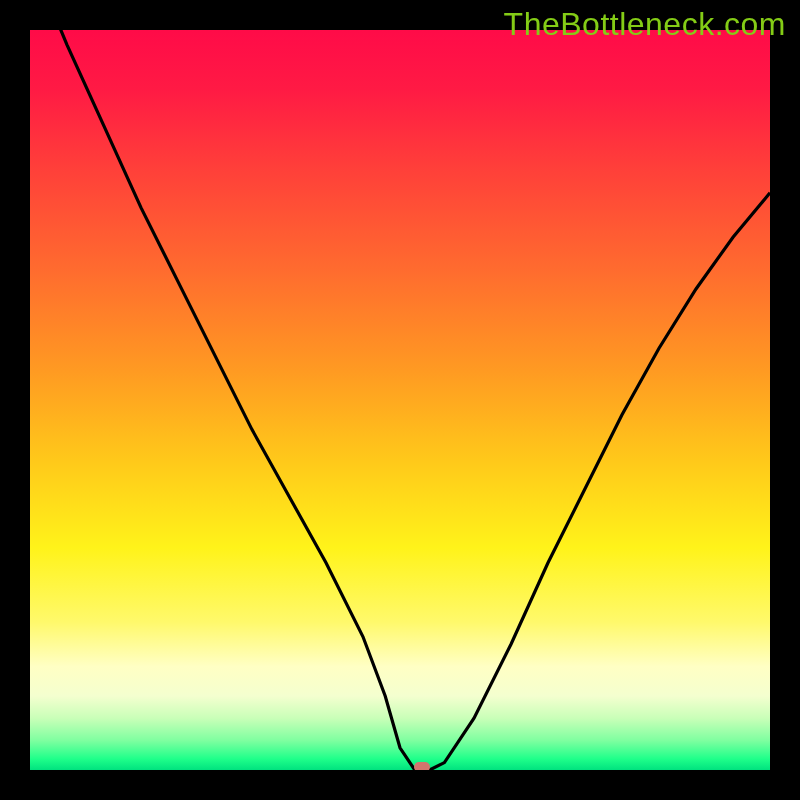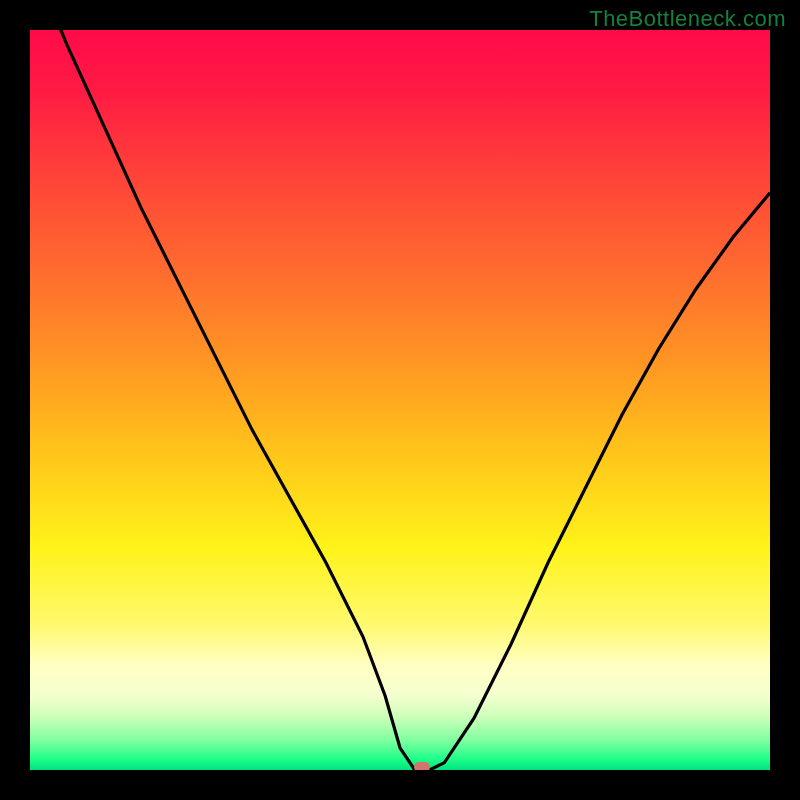--- a/index.html
+++ b/index.html
@@ -14,22 +14,22 @@
   .frame {
     position: relative;
     width: 800px;
     height: 800px;
     background: #000;
   }
   .watermark {
     position: absolute;
     top: 6px;
     right: 14px;
-    color: #15803d;
-    font-size: 22px;
+    color: #84cc16;
+    font-size: 32px;
     font-weight: 500;
     letter-spacing: 0.5px;
     z-index: 10;
   }
   .plot-area {
     position: absolute;
     left: 30px;
     top: 30px;
     width: 740px;
     height: 740px;

